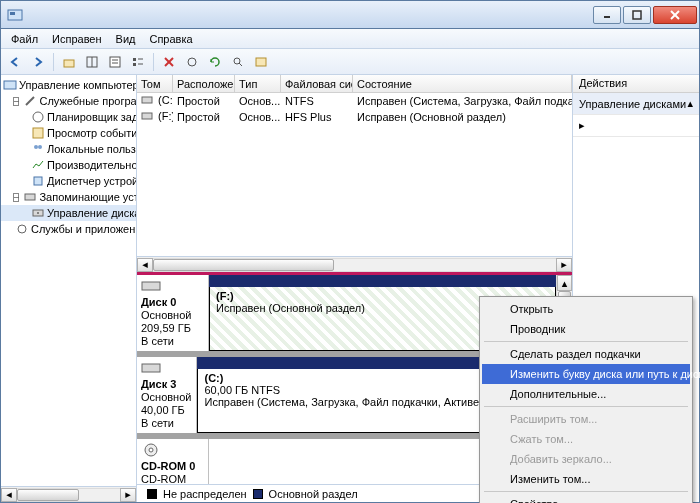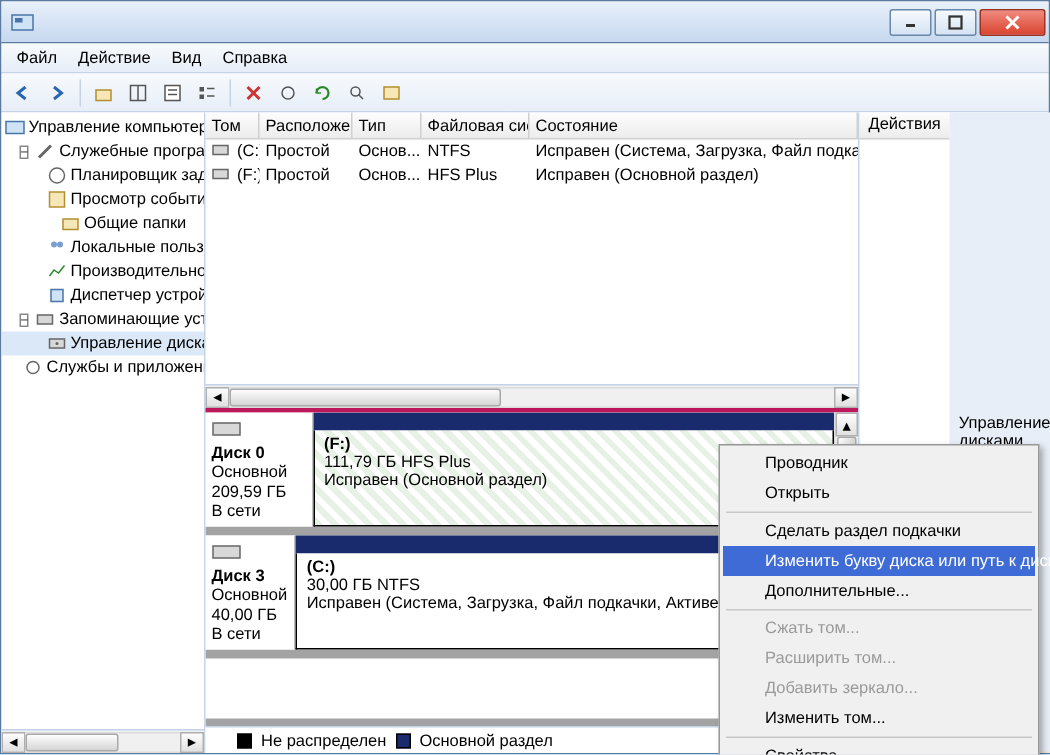--- a/index.html
+++ b/index.html
@@ -40,24 +40,24 @@
 .disks{flex:1;overflow:hidden;position:relative}
 .diskrow{display:flex;border-bottom:6px solid #a3a3a3;min-height:64px}
 .diskmeta{width:72px;border-right:1px solid #c0c0c0;padding:4px;display:flex;flex-direction:column;gap:1px;background:#fff}
 .diskmeta .dn{font-weight:bold}
 .diskmeta .dicon{width:20px;height:14px;margin-bottom:2px}
 .diskvol{flex:1;display:flex;flex-direction:column;padding:0;position:relative}
 .volhdr{height:12px;background:#1a2b6d}
 .volbody{flex:1;border:1px solid #000;border-top:0;padding:3px 6px;background:#fff}
 .volbody.hatch{background:repeating-linear-gradient(45deg,#e8f1e6 0 4px,#fff 4px 8px)}
 .volbody .vl{white-space:nowrap}
-.legend{height:18px;border-top:1px solid #c4d3e6;display:flex;align-items:center;padding:0 21px;gap:6px;background:#fff}
+.legend{height:18px;border-top:1px solid #c4d3e6;display:flex;align-items:center;padding:0 10px;gap:6px;background:#fff}
 .lg{width:10px;height:10px;border:1px solid #000}
 .lg.black{background:#000}.lg.blue{background:#1a2b6d}
-.rightpane{width:127px;border-left:1px solid #c4d3e6;background:#fff;display:flex;flex-direction:row}
+.rightpane{width:127px;border-left:1px solid #c4d3e6;background:#fff;display:flex;flex-direction:column}
 .rhead{height:18px;background:linear-gradient(#fdfdfd,#ececec);border-bottom:1px solid #d0d0d0;padding:2px 6px}
 .ritem{padding:4px 6px;border-bottom:1px solid #e8e8e8;display:flex;align-items:center;justify-content:space-between}
 .ritem.hl{background:#e8eef8}
 .contextmenu{position:absolute;left:479px;top:296px;width:214px;background:#f0f0f0;border:1px solid #979797;box-shadow:2px 2px 4px rgba(0,0,0,.3);padding:2px}
 .cmi{padding:4px 20px 4px 28px;white-space:nowrap}
 .cmi.sel{background:#3e6bd6;color:#fff}
 .cmi.dis{color:#9a9a9a}
 .cmsep{height:1px;background:#c8c8c8;margin:2px 2px}
 .gridwrap{display:flex;flex:1;min-height:0}
 .diskwrap{display:flex;flex:1;min-height:0}
@@ -91,21 +91,21 @@
           <svg width="12" height="10">
             <line x1="2" y1="1" x2="10" y2="9" stroke="#fff" stroke-width="2"></line>
             <line x1="10" y1="1" x2="2" y2="9" stroke="#fff" stroke-width="2"></line>
           </svg>
         </div>
     </div>
   </div>
 
   <div class="menubar">
     <span>Файл</span>
-    <span>Действие</span>
+    <span>Исправен</span>
     <span>Вид</span>
     <span>Справка</span>
   </div>
 
   <div class="toolbar">
     <div class="tbtn">
         <svg width="14" height="14">
           <path d="M9 3 L4 7 L9 11" fill="none" stroke="#2a66b0" stroke-width="2"></path>
         </svg>
       </div>
@@ -194,27 +194,20 @@
                 <circle cx="7" cy="7" r="5" fill="#fff" stroke="#666"></circle>
               </svg></span>
             <span>Планировщик заданий</span>
           </div>
         <div class="titem tind2">
             <span style="width:9px"></span>
             <span class="ticon"><svg width="14" height="14">
                 <rect x="2" y="2" width="10" height="10" fill="#f7e7b6" stroke="#b38f30"></rect>
               </svg></span>
             <span>Просмотр событий</span>
-          </div>
-        <div class="titem tind2">
-            <span style="width:9px"></span>
-            <span class="ticon"><svg width="14" height="14">
-                <rect x="2" y="4" width="10" height="7" fill="#f7e7b6" stroke="#b38f30"></rect>
-              </svg></span>
-            <span>Общие папки</span>
           </div>
         <div class="titem tind2">
             <span style="width:9px"></span>
             <span class="ticon"><svg width="14" height="14">
                 <circle cx="5" cy="5" r="2" fill="#7aa0d0"></circle>
                 <circle cx="9" cy="5" r="2" fill="#7aa0d0"></circle>
               </svg></span>
             <span>Локальные пользоват</span>
           </div>
         <div class="titem tind2">
@@ -312,45 +305,53 @@
                   </svg></span>
               <span class="dn">Диск 0</span>
               <span>Основной</span>
               <span>209,59 ГБ</span>
               <span>В сети</span>
             </div>
             <div class="diskvol">
               <div class="volhdr"></div>
               <div class="volbody hatch">
                 <div class="vl" style="font-weight:bold">(F:)</div>
-                <div class="vl">111,79 ГБ HFS Plus</div>
                 <div class="vl">Исправен (Основной раздел)</div>
               </div>
             </div>
           </div>
           <div class="diskrow">
             <div class="diskmeta">
               <span class="dicon"><svg width="20" height="14">
                     <rect x="1" y="3" width="18" height="8" fill="#d8d8d8" stroke="#666"></rect>
                   </svg></span>
               <span class="dn">Диск 3</span>
               <span>Основной</span>
               <span>40,00 ГБ</span>
               <span>В сети</span>
             </div>
             <div class="diskvol">
               <div class="volhdr"></div>
               <div class="volbody">
                 <div class="vl" style="font-weight:bold">(C:)</div>
-                <div class="vl">30,00 ГБ NTFS</div>
+                <div class="vl">60,00 ГБ NTFS</div>
                 <div class="vl">Исправен (Система, Загрузка, Файл подкачки, Активен, Аварийный</div>
               </div>
             </div>
           </div>
           <div class="diskrow" style="min-height:46px">
+            <div class="diskmeta">
+              <span class="dicon"><svg width="20" height="14">
+                    <circle cx="10" cy="7" r="6" fill="#eee" stroke="#666"></circle>
+                    <circle cx="10" cy="7" r="2" fill="#fff" stroke="#666"></circle>
+                  </svg></span>
+              <span class="dn">CD-ROM 0</span>
+              <span>CD-ROM (D:)</span>
+
+            </div>
             <div class="diskvol"></div>
           </div>
         </div>
         <div class="diskscroll">
           <div class="arr">▴</div>
           <div class="track">
               <div class="thumb"></div>
             </div>
           <div class="arr">▾</div>
         </div>
@@ -371,27 +372,27 @@
           <span>▴</span>
         </div>
       <div class="ritem">
           <span>▸</span>
         </div>
     </div>
   </div>
 </div>
 
 <div class="contextmenu">
+  <div class="cmi">Открыть</div>
   <div class="cmi">Проводник</div>
-  <div class="cmi">Открыть</div>
   <div class="cmsep"></div>
   <div class="cmi">Сделать раздел подкачки</div>
   <div class="cmi sel">Изменить букву диска или путь к диску...</div>
   <div class="cmi">Дополнительные...</div>
   <div class="cmsep"></div>
+  <div class="cmi dis">Расширить том...</div>
   <div class="cmi dis">Сжать том...</div>
-  <div class="cmi dis">Расширить том...</div>
   <div class="cmi dis">Добавить зеркало...</div>
   <div class="cmi">Изменить том...</div>
   <div class="cmsep"></div>
   <div class="cmi">Свойства</div>
 
 </div>
 
 </body></html>

